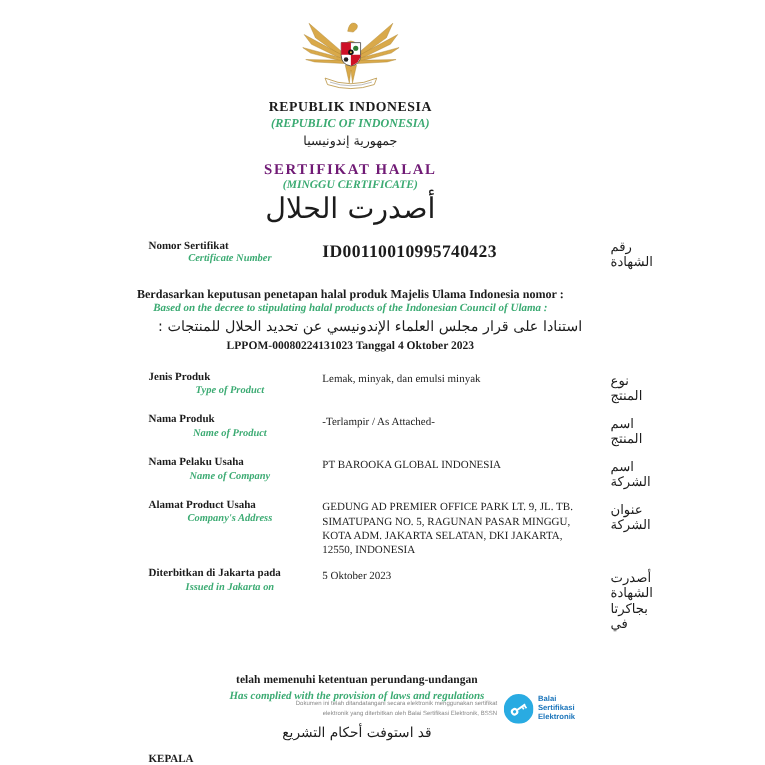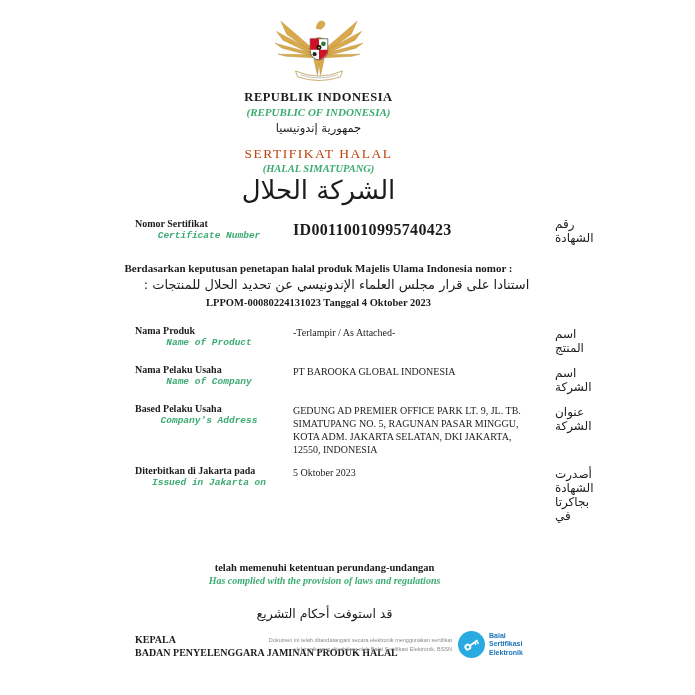--- a/index.html
+++ b/index.html
@@ -12,32 +12,32 @@
     overflow:hidden;
   }
   .center{text-align:center;}
   .hdr{margin-top:12px;}
   .emblem{display:flex;justify-content:center;margin-bottom:4px;}
   .country{font-size:12.5px;font-weight:bold;letter-spacing:.5px;}
   .it-green{color:#3CAB73;font-style:italic;font-weight:bold;text-align:center;}
   .country-en{font-size:11px;margin-top:1px;}
   .arabic{font-family:"DejaVu Sans","Liberation Serif",sans-serif;direction:rtl;}
   .country-ar{font-size:11.5px;margin-top:3px;}
-  .cert-title{font-size:13.5px;color:#c2410c;letter-spacing:1.5px;font-weight:normal;margin-top:11px;}
+  .cert-title{font-size:13.5px;color:#701a75;letter-spacing:1.5px;font-weight:bold;margin-top:11px;}
   .cert-title-en{font-size:10.5px;margin-top:1px;}
   .cert-title-ar{font-size:26px;margin-top:2px;line-height:1.1;}
   .row3{
     display:grid;
     grid-template-columns:148px 252px 1fr;
     margin:0 130px 0 135px;
     column-gap:10px;
   }
   .num-row{margin-top:10px;align-items:center;}
   .lbl{font-size:10px;font-weight:bold;line-height:1.25;}
-  .lbl-en{font-size:9.5px;line-height:1.2;font-family:Liberation Mono, monospace;}
+  .lbl-en{font-size:9.5px;line-height:1.2;}
   .val{font-size:10px;line-height:1.3;padding-top:1px;}
   .num-val{font-size:16px;font-weight:bold;letter-spacing:.3px;}
   .ar-col{font-size:12px;text-align:left;direction:rtl;padding-top:2px;}
   .decree{margin-top:17px;line-height:1.25;}
   .decree-id{font-size:11px;font-weight:bold;text-align:center;}
   .decree-en{font-size:10px;}
   .decree-ar{font-size:13px;margin-top:2px;padding-left:36px;}
   .decree-num{font-size:10.5px;font-weight:bold;margin-top:2px;}
   .fields{margin-top:16px;}
   .frow{margin-bottom:9px;}
@@ -96,41 +96,50 @@
         </g>
 
         <path d="M28,80 Q60,94 92,80 L89,88 Q60,98 31,88 Z" fill="#fff" stroke="#B8913F" stroke-width="1"></path>
         <path d="M34,85 Q60,94 86,85" stroke="#999" stroke-width="0.8" fill="none"></path>
       </svg>
     </div>
     <div class="country">REPUBLIK INDONESIA</div>
     <div class="country-en it-green">(REPUBLIC OF INDONESIA)</div>
     <div class="country-ar arabic">جمهورية إندونيسيا</div>
     <div class="cert-title">SERTIFIKAT HALAL</div>
-    <div class="cert-title-en it-green">(HALAL SIMATUPANG)</div>
-    <div class="cert-title-ar arabic">الشركة الحلال</div>
+    <div class="cert-title-en it-green">(MINGGU CERTIFICATE)</div>
+    <div class="cert-title-ar arabic">أصدرت الحلال</div>
   </div>
 
   <div class="row3 num-row">
     <div>
       <div class="lbl">Nomor Sertifikat</div>
       <div class="lbl-en it-green">Certificate Number</div>
     </div>
     <div class="num-val">ID00110010995740423</div>
     <div class="ar-col arabic">رقم الشهادة</div>
   </div>
 
   <div class="decree center">
     <div class="decree-id">Berdasarkan keputusan penetapan halal produk Majelis Ulama Indonesia nomor :</div>
+    <div class="decree-en it-green">Based on the decree to stipulating halal products of the Indonesian Council of Ulama :</div>
     <div class="decree-ar arabic">استنادا على قرار مجلس العلماء الإندونيسي عن تحديد الحلال للمنتجات :</div>
     <div class="decree-num">LPPOM-00080224131023 Tanggal 4 Oktober 2023</div>
   </div>
 
   <div class="fields">
 
+    <div class="row3 frow">
+      <div>
+        <div class="lbl">Jenis Produk</div>
+        <div class="lbl-en it-green">Type of Product</div>
+      </div>
+      <div class="val">Lemak, minyak, dan emulsi minyak</div>
+      <div class="ar-col arabic">نوع المنتج</div>
+    </div>
 
     <div class="row3 frow">
       <div>
         <div class="lbl">Nama Produk</div>
         <div class="lbl-en it-green">Name of Product</div>
       </div>
       <div class="val">-Terlampir / As Attached-</div>
       <div class="ar-col arabic">اسم المنتج</div>
     </div>
 
@@ -138,21 +147,21 @@
       <div>
         <div class="lbl">Nama Pelaku Usaha</div>
         <div class="lbl-en it-green">Name of Company</div>
       </div>
       <div class="val">PT BAROOKA GLOBAL INDONESIA</div>
       <div class="ar-col arabic">اسم الشركة</div>
     </div>
 
     <div class="row3 frow">
       <div>
-        <div class="lbl">Based Pelaku Usaha</div>
+        <div class="lbl">Alamat Product Usaha</div>
         <div class="lbl-en it-green">Company's Address</div>
       </div>
       <div class="val" style="max-width:238px;">GEDUNG AD PREMIER OFFICE PARK LT. 9, JL. TB. SIMATUPANG NO. 5, RAGUNAN PASAR MINGGU, KOTA ADM. JAKARTA SELATAN, DKI JAKARTA, 12550, INDONESIA</div>
       <div class="ar-col arabic">عنوان الشركة</div>
     </div>
 
     <div class="row3 frow frow-issued">
       <div>
         <div class="lbl">Diterbitkan di Jakarta pada</div>
         <div class="lbl-en it-green">Issued in Jakarta  on</div>

